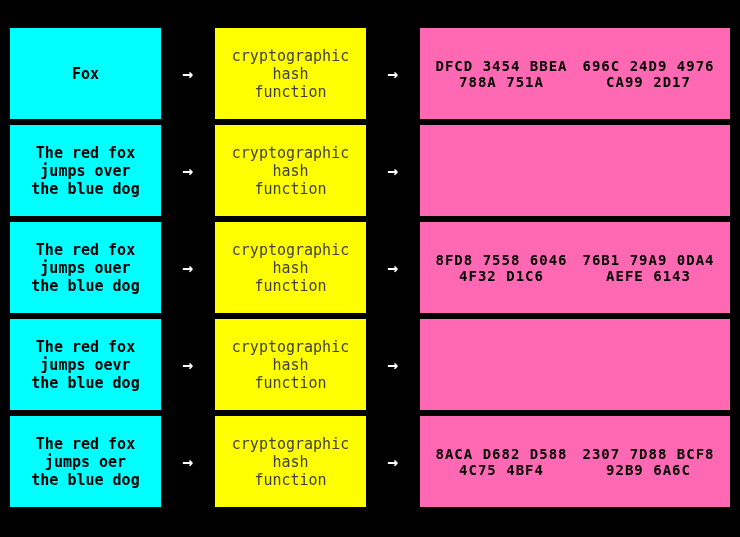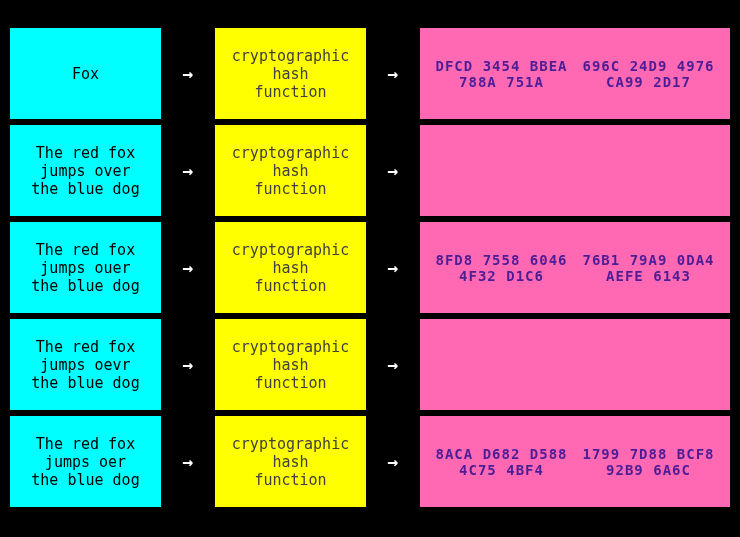--- a/index.html
+++ b/index.html
@@ -29,21 +29,21 @@
     .input-box {
       background: #00FFFF;
       border: 2px solid #000;
       width: 155px;
       min-height: 95px;
       display: flex;
       align-items: center;
       justify-content: center;
       padding: 8px;
       font-size: 15px;
-      font-weight: normal;
+      font-weight: bold;
       text-align: center;
       color: #000;
     }
     .arrow {
       display: flex;
       align-items: center;
       justify-content: center;
       width: 50px;
       color: #000;
       font-size: 20px;
@@ -79,21 +79,21 @@
       border: 2px solid #000;
       flex: 1;
       min-height: 95px;
       display: flex;
       align-items: center;
       justify-content: center;
       padding: 8px;
       font-size: 14px;
       font-weight: bold;
       text-align: center;
-      color: #4c1d95;
+      color: #000000;
       letter-spacing: 1px;
     }
   </style>
 </head>
 <body>
 
 <div class="main-container">
 <div class="row">
       <div class="input-box" style="white-space: pre-line;">Fox</div>
       <div class="arrow">
@@ -173,16 +173,16 @@
       </div>
       <div class="hash-box" style="white-space: pre-line;">cryptographic
 hash
 function</div>
       <div class="arrow2">
         <span style="color:#fff;font-size:18px;">→</span>
       </div>
       <div class="output-box">
         <span>8ACA  D682  D588  4C75  4BF4</span>
         <br>
-        <span>1799  7D88  BCF8  92B9  6A6C</span>
+        <span>2307  7D88  BCF8  92B9  6A6C</span>
       </div>
     </div>
   </div>
 
 </body></html>

